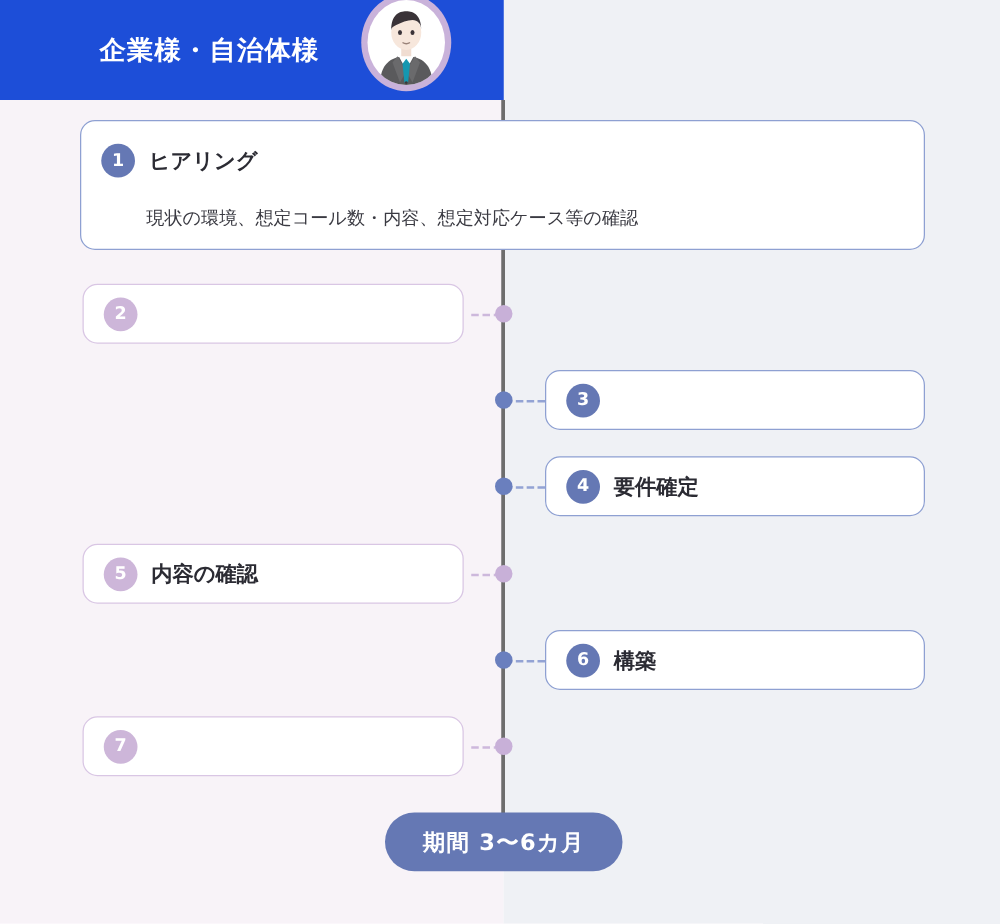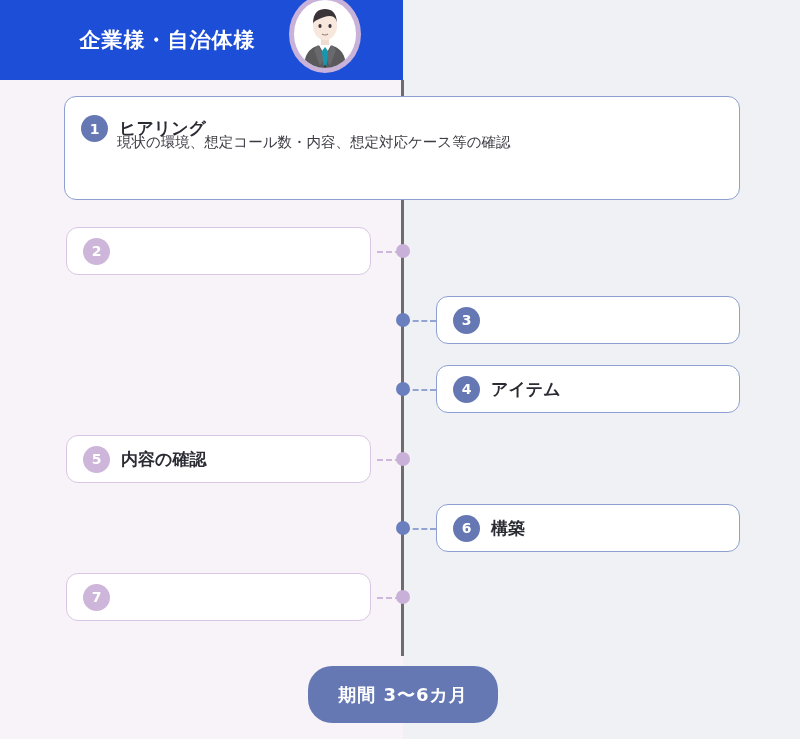--- a/index.html
+++ b/index.html
@@ -119,21 +119,21 @@
     font-size: 17px;
     font-weight: bold;
     color: #2b2b33;
     white-space: nowrap;
     font-family: Liberation Mono, monospace;
   }
 
   .card-desc {
     position: absolute;
     left: 52px;
-    top: 36px;
+    top: 68px;
     font-size: 14.5px;
     color: #3a3a42;
     white-space: nowrap;
   }
 
   
   .card-1 { left: 64px;  top: 96px;  width: 676px; height: 104px; }
   .card-1 .card-body { position: absolute; left: 0; top: 18px; }
 
   
@@ -163,31 +163,30 @@
   }
   .dash.purple { border-color: #cdb8dc; }
   .dash.blue   { border-color: #93a3d4; }
 
   
   .duration-badge {
     position: absolute;
     left: 308px;
     top: 650px;
     width: 190px;
-    height: 57px;
+    height: 47px;
     border-radius: 24px;
     background: #6578b4;
     color: #ffffff;
     font-size: 18px;
     font-weight: bold;
     letter-spacing: 1px;
     display: flex;
     align-items: center;
     justify-content: center;
-    margin-top: 16px;
   }
 </style>
 </head>
 <body>
 
 <div class="board">
 
   <div class="col-bg left"></div>
   <div class="col-bg right"></div>
 
@@ -246,21 +245,21 @@
     <div class="card-body">
       <span class="num-badge blue">3</span>
     </div>
   </div>
   <div class="dash blue" style="left:404px; top:320px; width:32px;"></div>
   <div class="dot blue" style="left:396px; top:313px;"></div>
 
   <div class="card blue card-4">
     <div class="card-body">
       <span class="num-badge blue">4</span>
-      <span class="card-title">アイテム</span>
+      <span class="card-title">要件確定</span>
     </div>
   </div>
   <div class="dash blue" style="left:404px; top:389px; width:32px;"></div>
   <div class="dot blue" style="left:396px; top:382px;"></div>
 
   <div class="card purple card-5">
     <div class="card-body">
       <span class="num-badge purple">5</span>
       <span class="card-title">内容の確認</span>
     </div>

